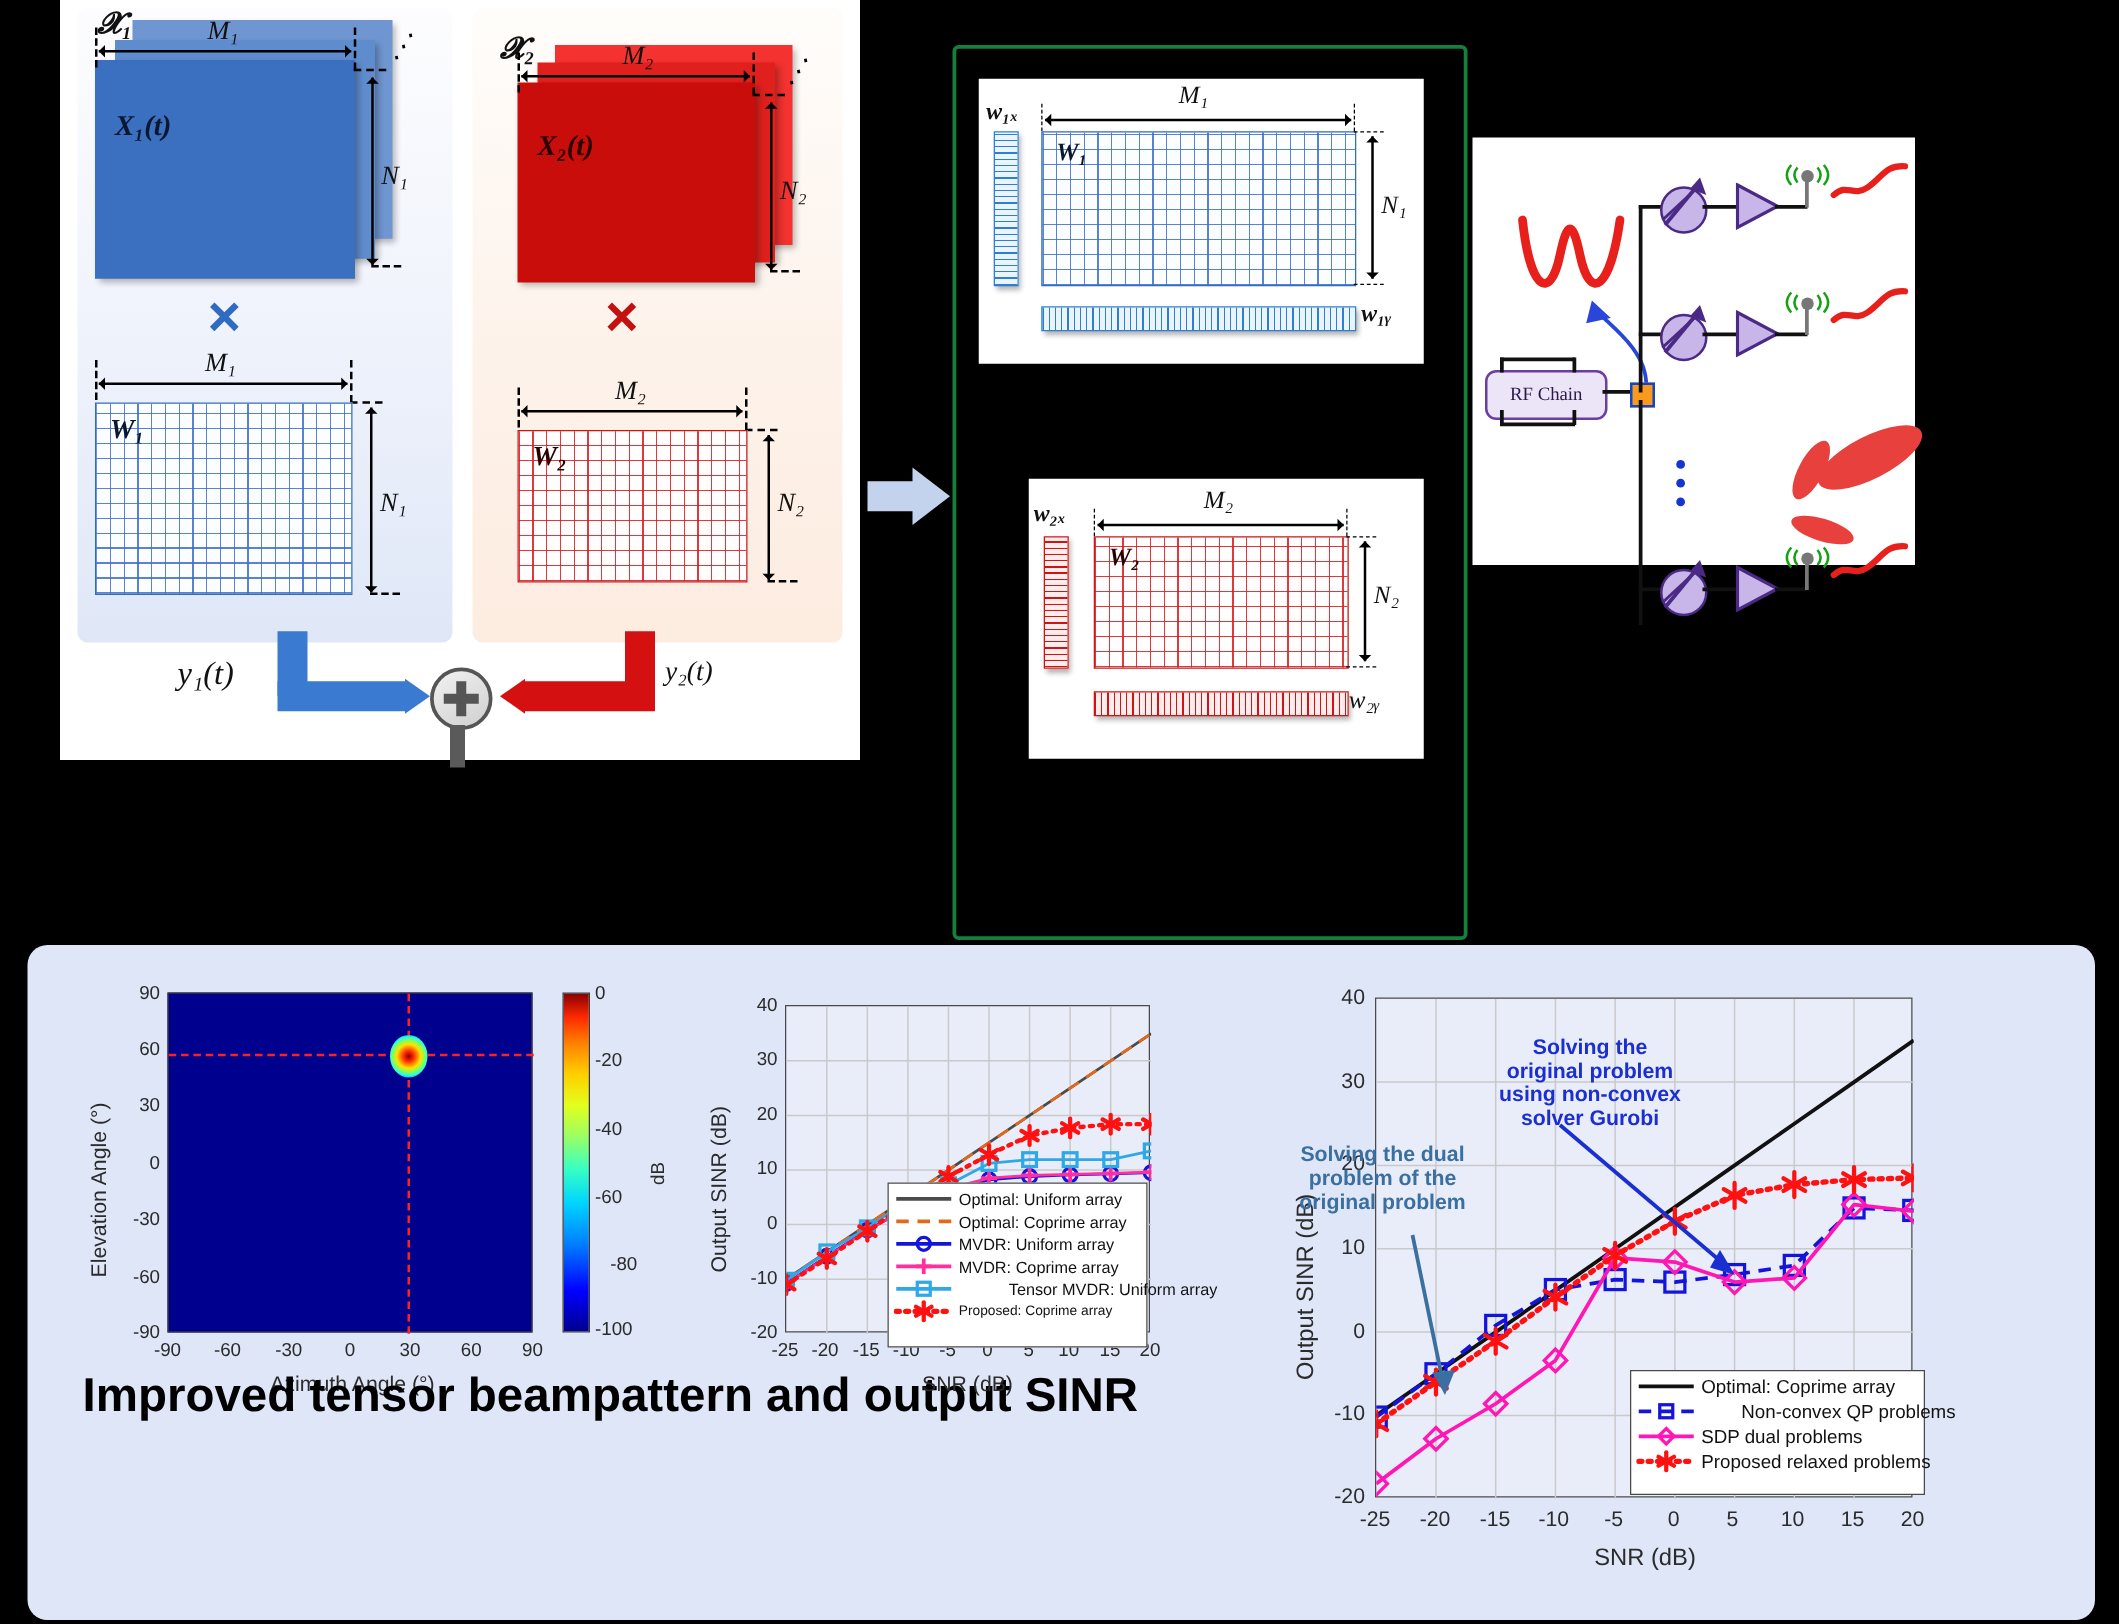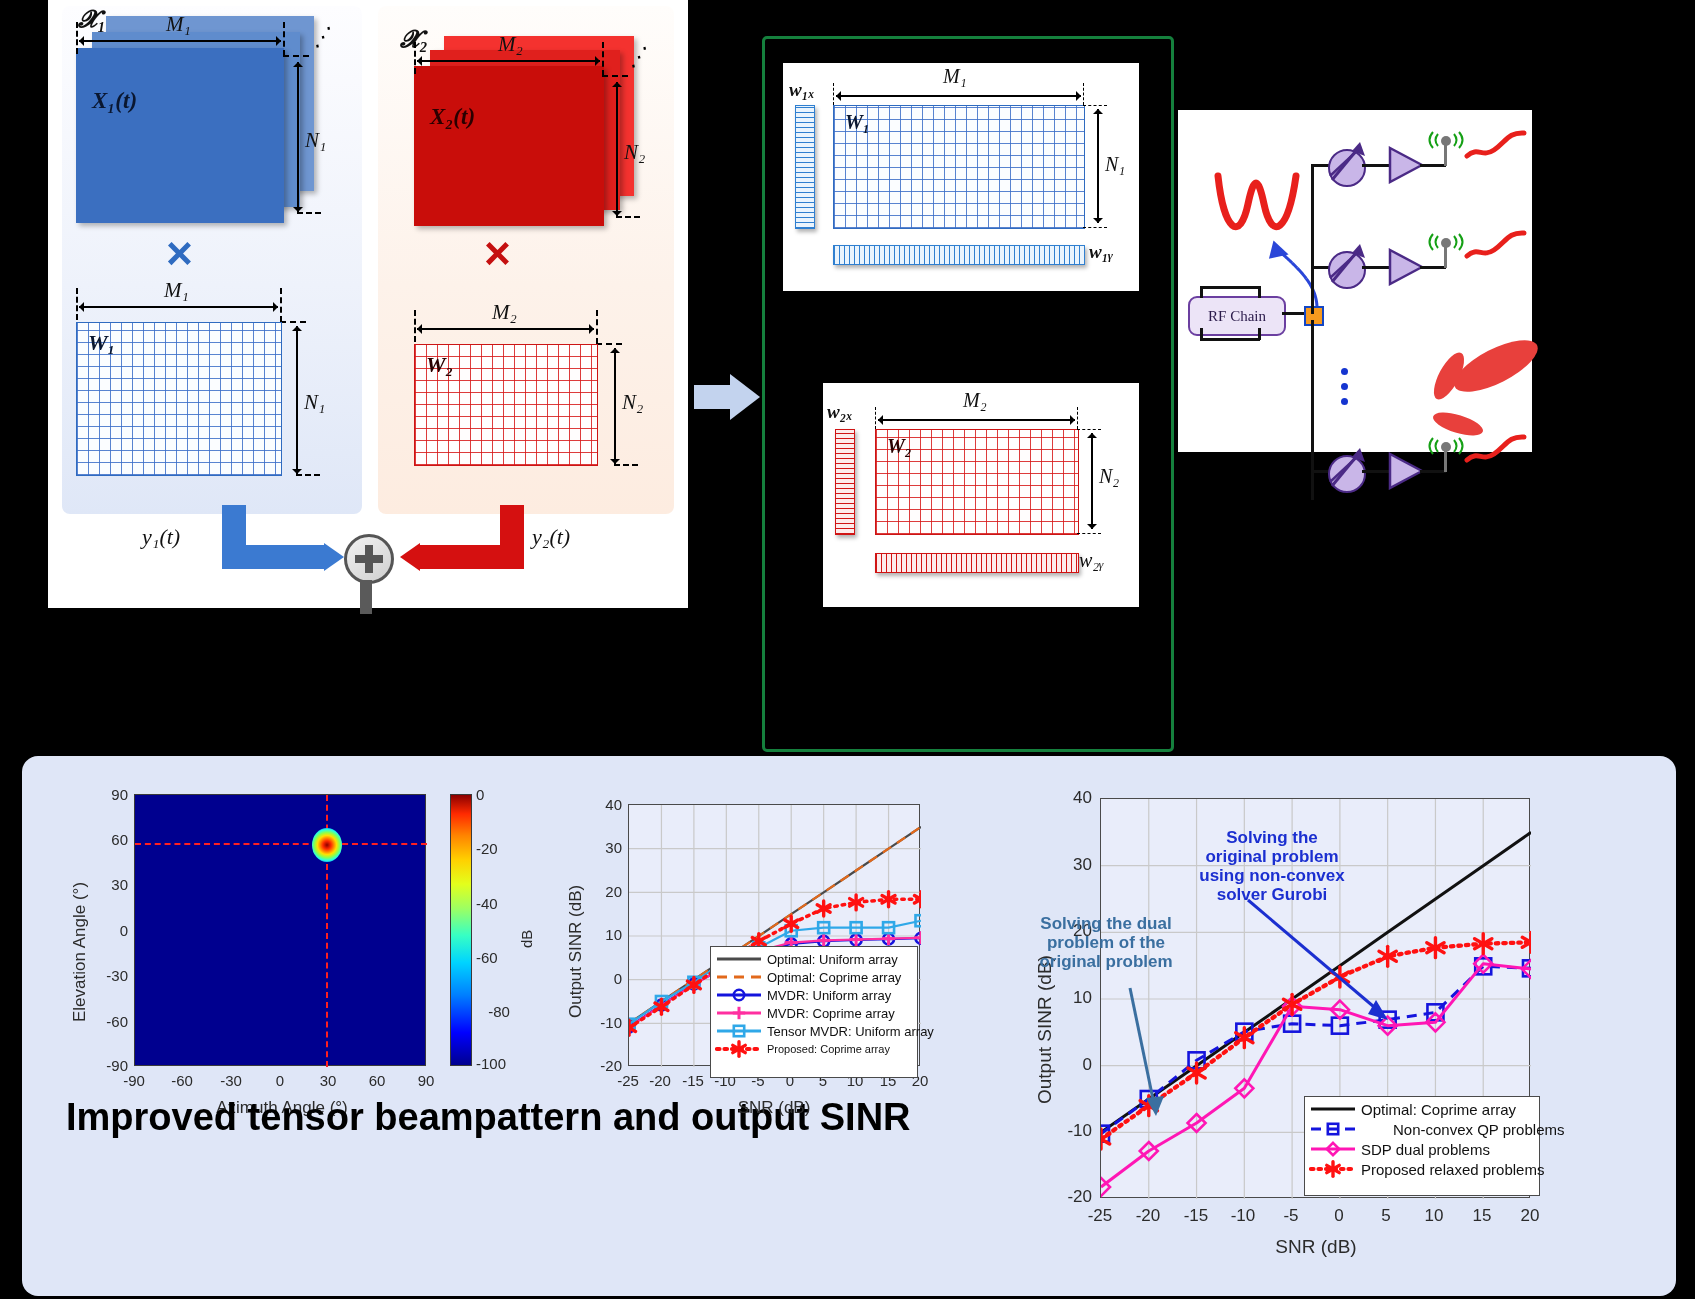--- a/index.html
+++ b/index.html
@@ -139,21 +139,21 @@
   <div class="wgrid bluegrid" style="left:28px;top:322px;width:204px;height:152px;"></div>
   <span class="mathlbl" style="left:40px;top:330px;font-size:22px;font-weight:bold;color:#0a1730;">W₁</span>
 
   <div class="arrow-v" style="left:248px;top:326px;height:148px;"></div>
   <div class="dash-h" style="left:248px;top:474px;width:24px;"></div>
   <span class="mathlbl" style="left:256px;top:390px;font-size:21px;">N₁</span>
 
   <div class="abs" style="left:174px;top:505px;width:24px;height:52px;background:#3b7ad1;"></div>
   <div class="abs" style="left:174px;top:545px;width:104px;height:24px;background:#3b7ad1;"></div>
   <div class="abs" style="left:276px;top:543px;width:0;height:0;border-top:14px solid transparent;border-bottom:14px solid transparent;border-left:20px solid #3b7ad1;"></div>
-  <span class="mathlbl" style="left:94px;top:524px;font-size:22px;text-align:center;">y₁(t)</span>
+  <span class="mathlbl" style="left:94px;top:524px;font-size:26px;text-align:center;">y₁(t)</span>
 
   <div class="tensor-slab redA" style="left:396px;top:36px;width:190px;height:160px;"></div>
   <div class="tensor-slab redB" style="left:382px;top:50px;width:190px;height:160px;"></div>
   <div class="tensor-slab redC" style="left:366px;top:66px;width:190px;height:160px;"></div>
 
   <span class="mathlbl" style="left:352px;top:26px;font-size:24px;font-weight:bold;">𝓧₂</span>
   <span class="mathlbl" style="left:382px;top:104px;font-size:23px;font-weight:bold;color:#2a0000;">X₂(t)</span>
   <span class="abs serif" style="left:580px;top:44px;font-size:22px;color:#000;transform:rotate(-12deg);">⋰</span>
 
   <div class="dash-v" style="left:366px;top:42px;height:32px;"></div>
@@ -569,21 +569,21 @@
           <span class="legtxt" style="font-size: 13px;">MVDR: Uniform array</span>
         </div>
         <div class="legrow" style="height: 18px;">
           <div class="legsample"><svg width="48" height="18">
               <line x1="2" y1="9" x2="46" y2="9" stroke="#ff2fa0" stroke-width="3"></line>
               <line x1="17.8" y1="9" x2="30.2" y2="9" stroke="#ff2fa0" stroke-width="3"></line>
               <line x1="24" y1="2.8" x2="24" y2="15.2" stroke="#ff2fa0" stroke-width="3"></line>
             </svg></div>
           <span class="legtxt" style="font-size: 13px;">MVDR: Coprime array</span>
         </div>
-        <div class="legrow" style="height: 18px;">
+        <div class="legrow" style="height: 18px; gap: 40px;">
           <div class="legsample"><svg width="48" height="18">
               <line x1="2" y1="9" x2="46" y2="9" stroke="#2fa8e8" stroke-width="3"></line>
               <rect x="18.8" y="3.8" width="10.4" height="10.4" fill="none" stroke="#2fa8e8" stroke-width="2.6"></rect>
             </svg></div>
           <span class="legtxt" style="font-size: 13px;">Tensor MVDR: Uniform array</span>
         </div>
         <div class="legrow" style="height: 18px;">
           <div class="legsample"><svg width="48" height="18">
               <line x1="2" y1="9" x2="46" y2="9" stroke="#ff1111" stroke-width="4.2" stroke-dasharray="2.5,5" stroke-linecap="round"></line>
               <line x1="24" y1="9" x2="24" y2="1.7999999999999998" stroke="#ff1111" stroke-width="3.4" stroke-linecap="round"></line>

